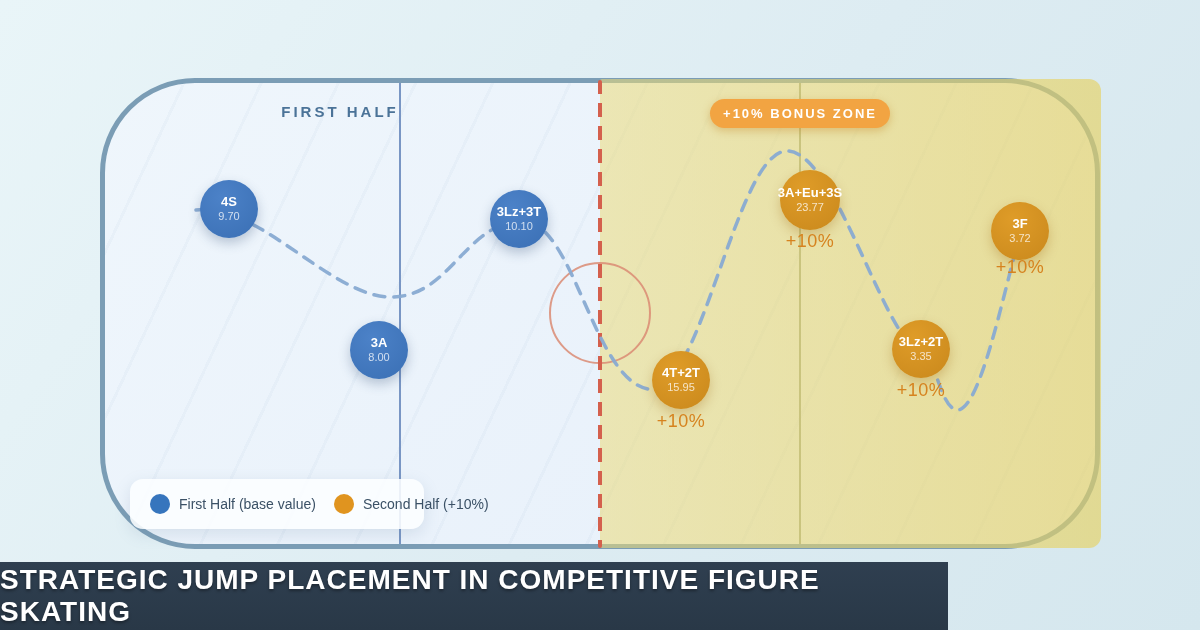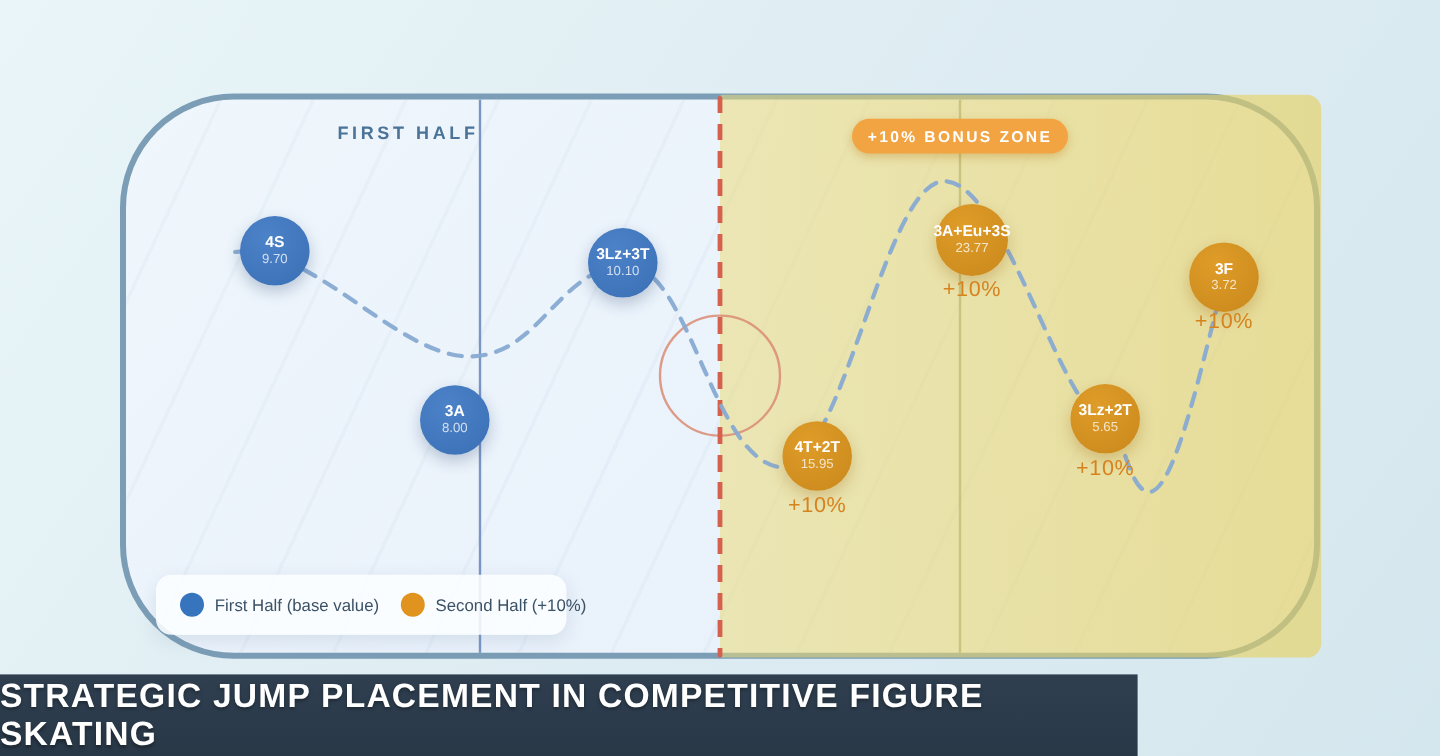--- a/index.html
+++ b/index.html
@@ -49,21 +49,21 @@
   .jump.sh{background:radial-gradient(circle at 38% 30%,#df9c28,#c9881c);
         box-shadow:0 5px 12px rgba(150,90,0,.28);}
   .jump.big{width:60px;height:60px;}
   .jlabel{font-size:13px;font-weight:bold;white-space:nowrap;}
   .jump.big .jlabel{font-size:13px;}
   .jvalue{font-size:11px;color:rgba(255,255,255,.75);}
   .bonus-tag{position:absolute;width:80px;text-align:center;font-size:18px;font-weight:normal;
         color:#d6831f;letter-spacing:.5px;}
 
   
-  .legend{position:absolute;left:130px;top:479px;width:342px;height:50px;
+  .legend{position:absolute;left:130px;top:479px;width:294px;height:50px;
         background:rgba(252,254,255,.88);border-radius:13px;
         box-shadow:0 5px 16px rgba(100,130,160,.18);
         display:flex;align-items:center;gap:18px;padding:0 0 0 20px;box-sizing:border-box;}
   .legend-item{display:flex;align-items:center;gap:9px;}
   .legend-dot{width:20px;height:20px;border-radius:50%;}
   .legend-dot.fh{background:#3675bd;}
   .legend-dot.sh{background:#e0941f;}
   .legend-text{font-size:14px;color:#3b5166;white-space:nowrap;}
 
   
@@ -122,21 +122,21 @@
   <div class="bonus-tag" style="left:641px;top:411px">+10%</div>
 
   <div class="jump sh big" style="left:780px;top:170px">
     <div class="jlabel">3A+Eu+3S</div>
     <div class="jvalue">23.77</div>
   </div>
   <div class="bonus-tag" style="left:770px;top:231px">+10%</div>
 
   <div class="jump sh" style="left:892px;top:320px">
     <div class="jlabel">3Lz+2T</div>
-    <div class="jvalue">5.65</div>
+    <div class="jvalue">3.35</div>
   </div>
   <div class="bonus-tag" style="left:881px;top:380px">+10%</div>
 
   <div class="jump sh" style="left:991px;top:202px">
     <div class="jlabel">3F</div>
     <div class="jvalue">3.72</div>
   </div>
   <div class="bonus-tag" style="left:980px;top:257px">+10%</div>
 
   <div class="legend">

